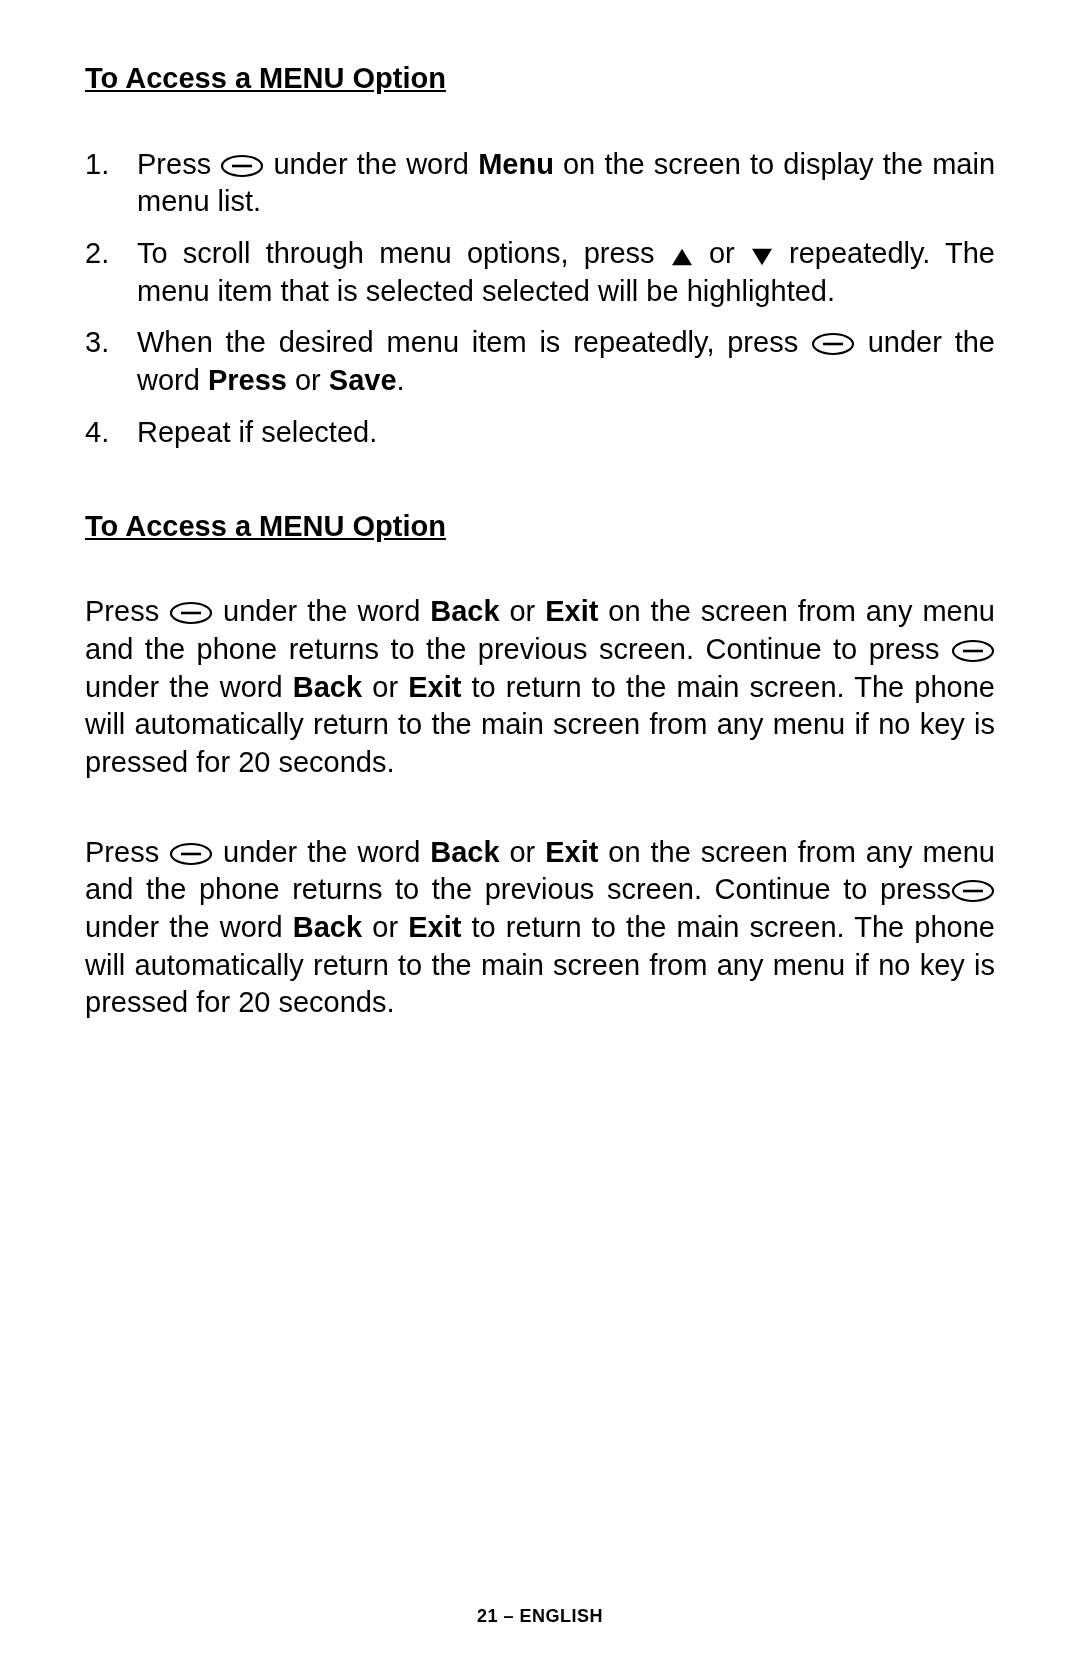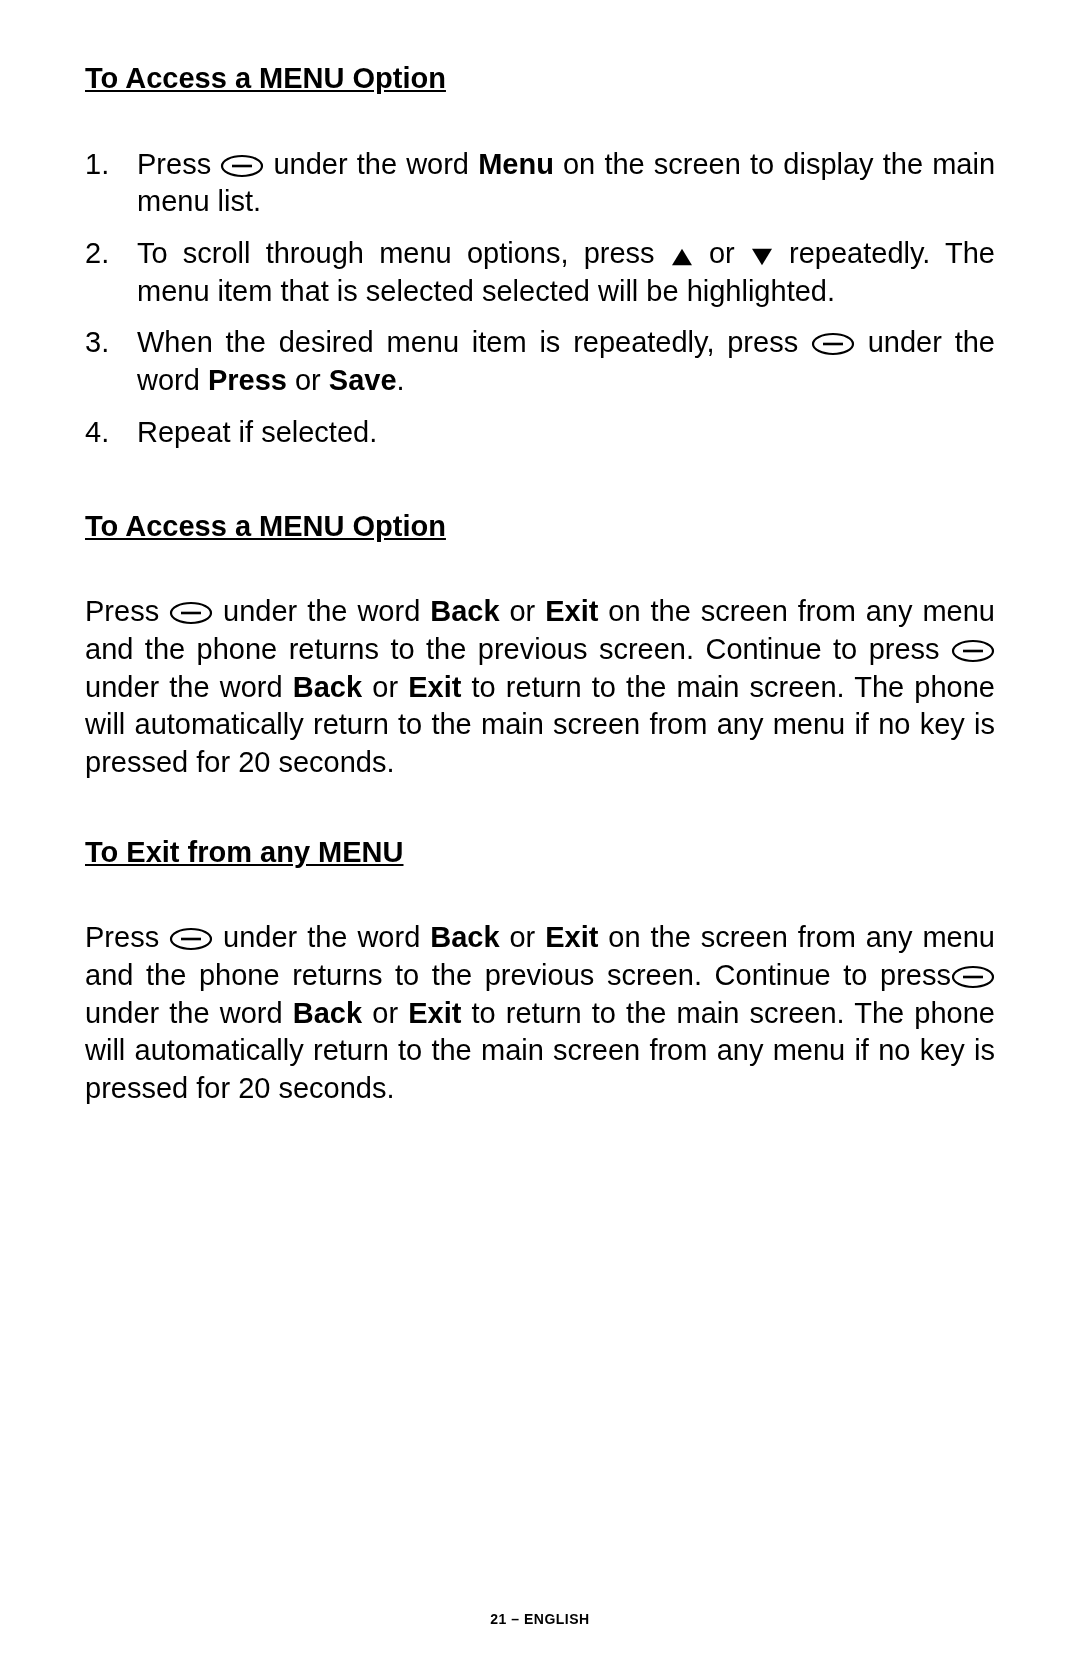--- a/index.html
+++ b/index.html
@@ -56,21 +56,21 @@
   }
   .icon svg { display: inline-block; }
   .footer {
     position: absolute;
     bottom: 42px;
     left: 0;
     width: 1080px;
     text-align: center;
     font-family: "Trebuchet MS", Verdana, sans-serif;
     font-weight: bold;
-    font-size: 14px;
+    font-size: 18px;
     letter-spacing: 0.5px;
   }
 </style>
 </head>
 <body>
 
 <svg width="0" height="0" style="position:absolute">
   <defs>
     <symbol id="soft-key" viewBox="0 0 44 24">
       <ellipse cx="22" cy="12" rx="20" ry="10" fill="none" stroke="#000" stroke-width="2.2"></ellipse>
@@ -115,21 +115,20 @@
   <div class="subhead">To Access a MENU Option</div>
 
   <p class="para">
     <span>Press </span><span class="icon"><svg width="44" height="24">
           <use href="#soft-key"></use>
         </svg></span><span> under the word </span><span class="bold">Back</span><span> or </span><span class="bold">Exit</span><span> on the screen from any menu and the phone returns to the previous screen.  Continue to press </span><span class="icon"><svg width="44" height="24">
           <use href="#soft-key"></use>
         </svg></span><span> under the word </span><span class="bold">Back</span><span> or </span><span class="bold">Exit</span><span> to return to the main screen.  The phone will automatically return to the main screen from any menu if no key is pressed for 20 seconds.</span>
   </p>
 
-  <div class="subhead">To Exit from any MENU</div>
 
   <p class="para">
     <span>Press </span><span class="icon"><svg width="44" height="24">
           <use href="#soft-key"></use>
         </svg></span><span> under the word </span><span class="bold">Back</span><span> or </span><span class="bold">Exit</span><span> on the screen from any menu and the phone returns to the previous screen. Continue to press</span><span class="icon"><svg width="44" height="24">
           <use href="#soft-key"></use>
         </svg></span><span> under the word </span><span class="bold">Back</span><span> or </span><span class="bold">Exit</span><span> to return to the main screen.  The phone will automatically return to the main screen from any menu if no key is pressed for 20 seconds.</span>
   </p>
 
 </div>

